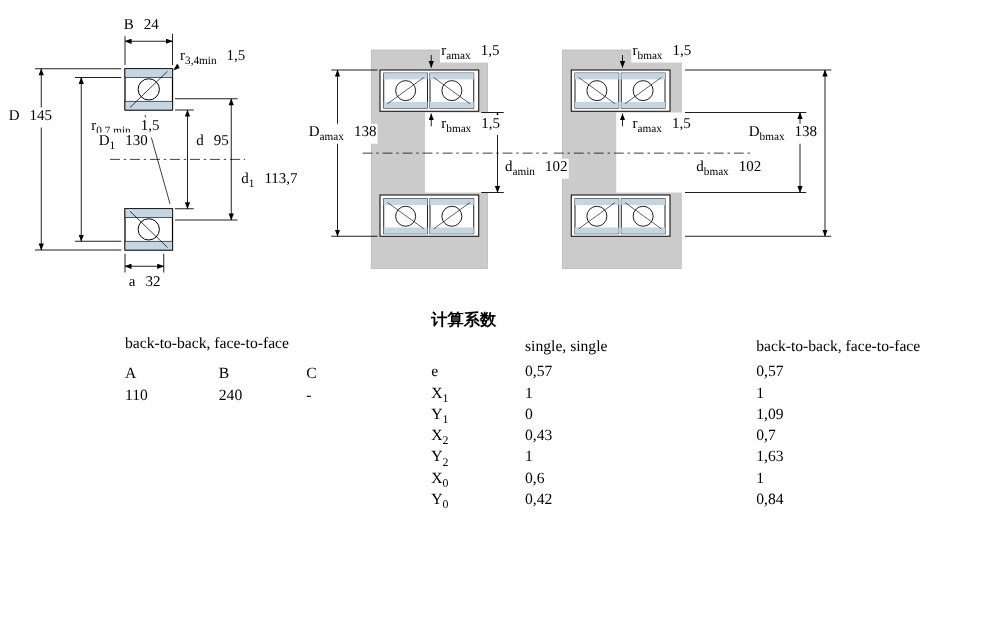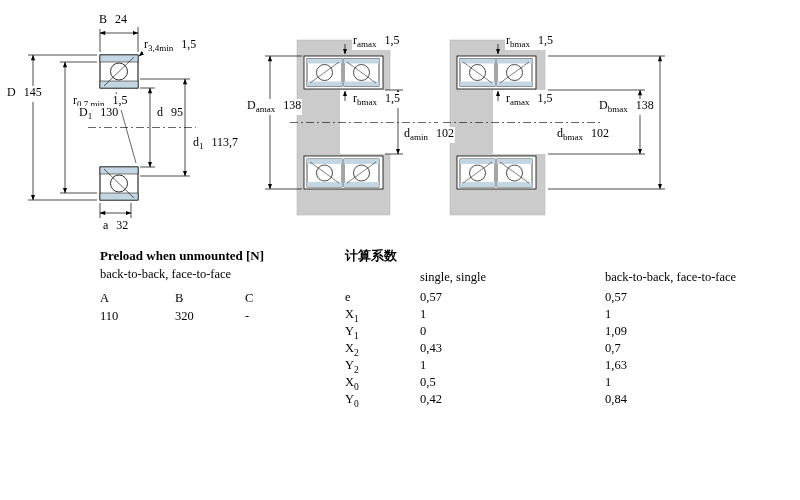--- a/index.html
+++ b/index.html
@@ -154,27 +154,26 @@
   <div class="dim" style="left:352px;top:34px"><span>r</span><sub>amax</sub><span class="val">1,5</span></div>
   <div class="dim" style="left:246px;top:99px"><span>D</span><sub>amax</sub><span class="val">138</span></div>
   <div class="dim" style="left:352px;top:92px"><span>r</span><sub>bmax</sub><span class="val">1,5</span></div>
   <div class="dim" style="left:403px;top:127px"><span>d</span><sub>amin</sub><span class="val">102</span></div>
 
   <div class="dim" style="left:505px;top:34px"><span>r</span><sub>bmax</sub><span class="val">1,5</span></div>
   <div class="dim" style="left:505px;top:92px"><span>r</span><sub>amax</sub><span class="val">1,5</span></div>
   <div class="dim" style="left:598px;top:99px"><span>D</span><sub>bmax</sub><span class="val">138</span></div>
   <div class="dim" style="left:556px;top:127px"><span>d</span><sub>bmax</sub><span class="val">102</span></div>
 
-  <div class="txt bold" style="left:100px;top:249px">Preload when unmounted [N]</div>
   <div class="txt" style="left:100px;top:267px">back-to-back, face-to-face</div>
   <div class="txt" style="left:100px;top:291px">A</div>
   <div class="txt" style="left:175px;top:291px">B</div>
   <div class="txt" style="left:245px;top:291px">C</div>
   <div class="txt" style="left:100px;top:309px">110</div>
-  <div class="txt" style="left:175px;top:309px">320</div>
+  <div class="txt" style="left:175px;top:309px">240</div>
   <div class="txt" style="left:245px;top:309px">-</div>
 
   <div class="txt bold" style="left:345px;top:249px">计算系数</div>
   <div class="txt" style="left:420px;top:270px">single, single</div>
   <div class="txt" style="left:605px;top:270px">back-to-back, face-to-face</div>
 
   <div class="txt" style="left:345px;top:290px"><span>e</span><sub></sub></div>
   <div class="txt" style="left:420px;top:290px">0,57</div>
   <div class="txt" style="left:605px;top:290px">0,57</div>
 
@@ -188,20 +187,20 @@
 
   <div class="txt" style="left:345px;top:341px"><span>X</span><sub>2</sub></div>
   <div class="txt" style="left:420px;top:341px">0,43</div>
   <div class="txt" style="left:605px;top:341px">0,7</div>
 
   <div class="txt" style="left:345px;top:358px"><span>Y</span><sub>2</sub></div>
   <div class="txt" style="left:420px;top:358px">1</div>
   <div class="txt" style="left:605px;top:358px">1,63</div>
 
   <div class="txt" style="left:345px;top:375px"><span>X</span><sub>0</sub></div>
-  <div class="txt" style="left:420px;top:375px">0,5</div>
+  <div class="txt" style="left:420px;top:375px">0,6</div>
   <div class="txt" style="left:605px;top:375px">1</div>
 
   <div class="txt" style="left:345px;top:392px"><span>Y</span><sub>0</sub></div>
   <div class="txt" style="left:420px;top:392px">0,42</div>
   <div class="txt" style="left:605px;top:392px">0,84</div>
 
 </div>
 
 </body></html>

